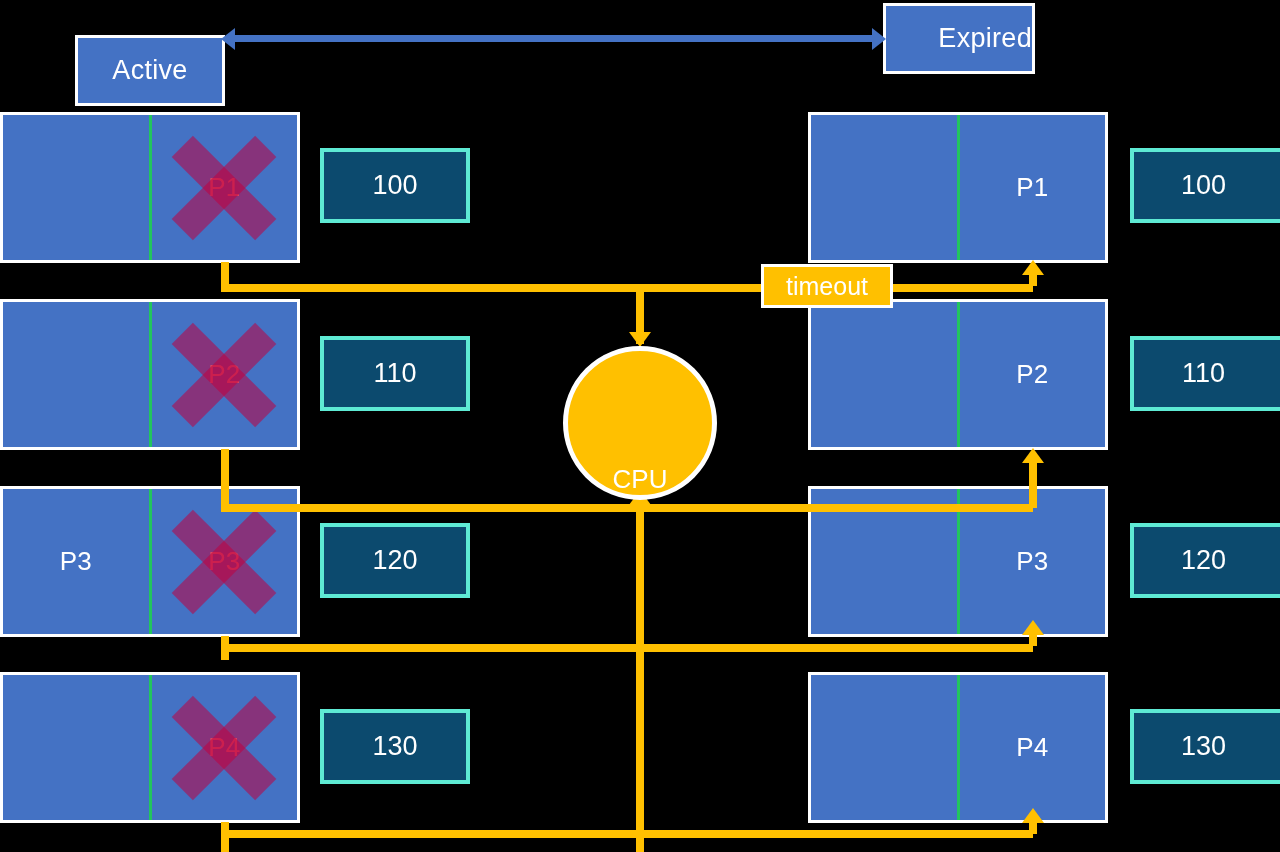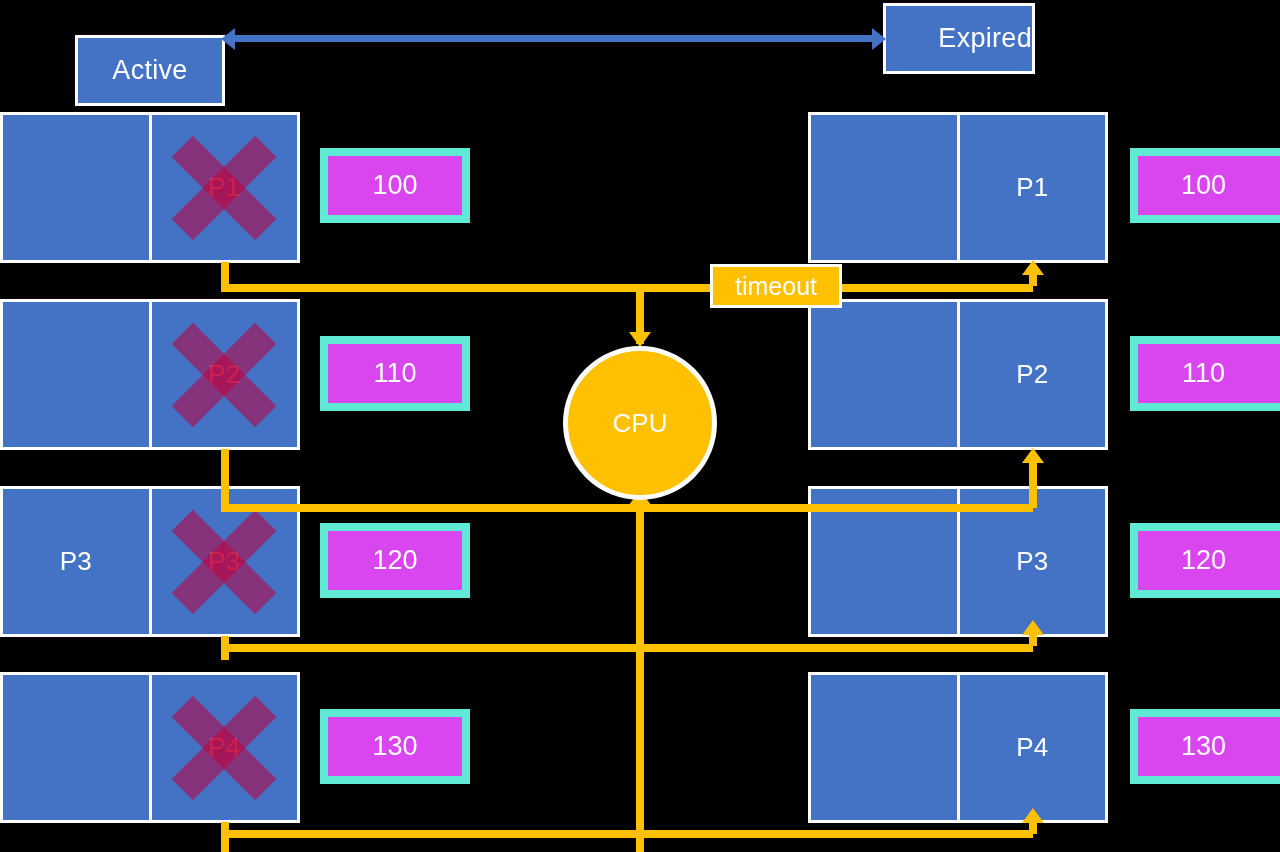--- a/index.html
+++ b/index.html
@@ -38,21 +38,21 @@
   .proc-cell {
     flex: 1 1 50%;
     background: #4472C4;
     position: relative;
     display: flex;
     align-items: center;
     justify-content: center;
     color: #FFFFFF;
     font-size: 26px;
   }
-  .proc-cell + .proc-cell { border-left: 3px solid #ffffff; }
+  .proc-cell + .proc-cell { border-left: 3px solid #22c55e; }
   .proc-cell.struck { color: #FF9B8A; }
 
   
   .xmark {
     position: absolute;
     left: 50%; top: 50%;
     width: 104px; height: 104px;
     transform: translate(-50%, -50%);
     pointer-events: none;
   }
@@ -62,22 +62,22 @@
     width: 118px; height: 30px;
     margin-left: -59px; margin-top: -15px;
     background: rgba(192, 0, 64, 0.55);
     display: block;
   }
   .xmark i:nth-child(1) { transform: rotate(45deg); }
   .xmark i:nth-child(2) { transform: rotate(-45deg); }
 
   .value-box {
     position: absolute;
-    background: #d946ef;
-    border: 8px solid #5eead4;
+    background: #0c4a6e;
+    border: 4px solid #5eead4;
     box-sizing: border-box;
     display: flex;
     align-items: center;
     justify-content: center;
     color: #FFFFFF;
     font-size: 27px;
   }
 
   
   .cpu {
@@ -304,21 +304,21 @@
   <div class="seg-v" style="left:1029px; top:632px; height:14px;"></div>
   <div class="arrow-up" style="left:1022px; top:620px;"></div>
 
   <div class="seg-v" style="left:221px; top:822px; height:30px;"></div>
   <div class="seg-h" style="left:221px; top:830px; width:812px;"></div>
   <div class="seg-v" style="left:1029px; top:820px; height:14px;"></div>
   <div class="arrow-up" style="left:1022px; top:808px;"></div>
 
   <div class="seg-v" style="left:636px; top:504px; height:348px;"></div>
 
-  <div class="cpu" style="left:563px; top:346px;">
+  <div class="cpu" style="left:563px; top:346px;align-items:flex-end;">
     <span>CPU</span>
   </div>
 
-  <div class="timeout-label" style="left:710px; top:264px; width:132px; height:44px;">
+  <div class="timeout-label" style="left:761px; top:264px; width:132px; height:44px;">
     <span>timeout</span>
   </div>
 
 </div>
 
 </body></html>

